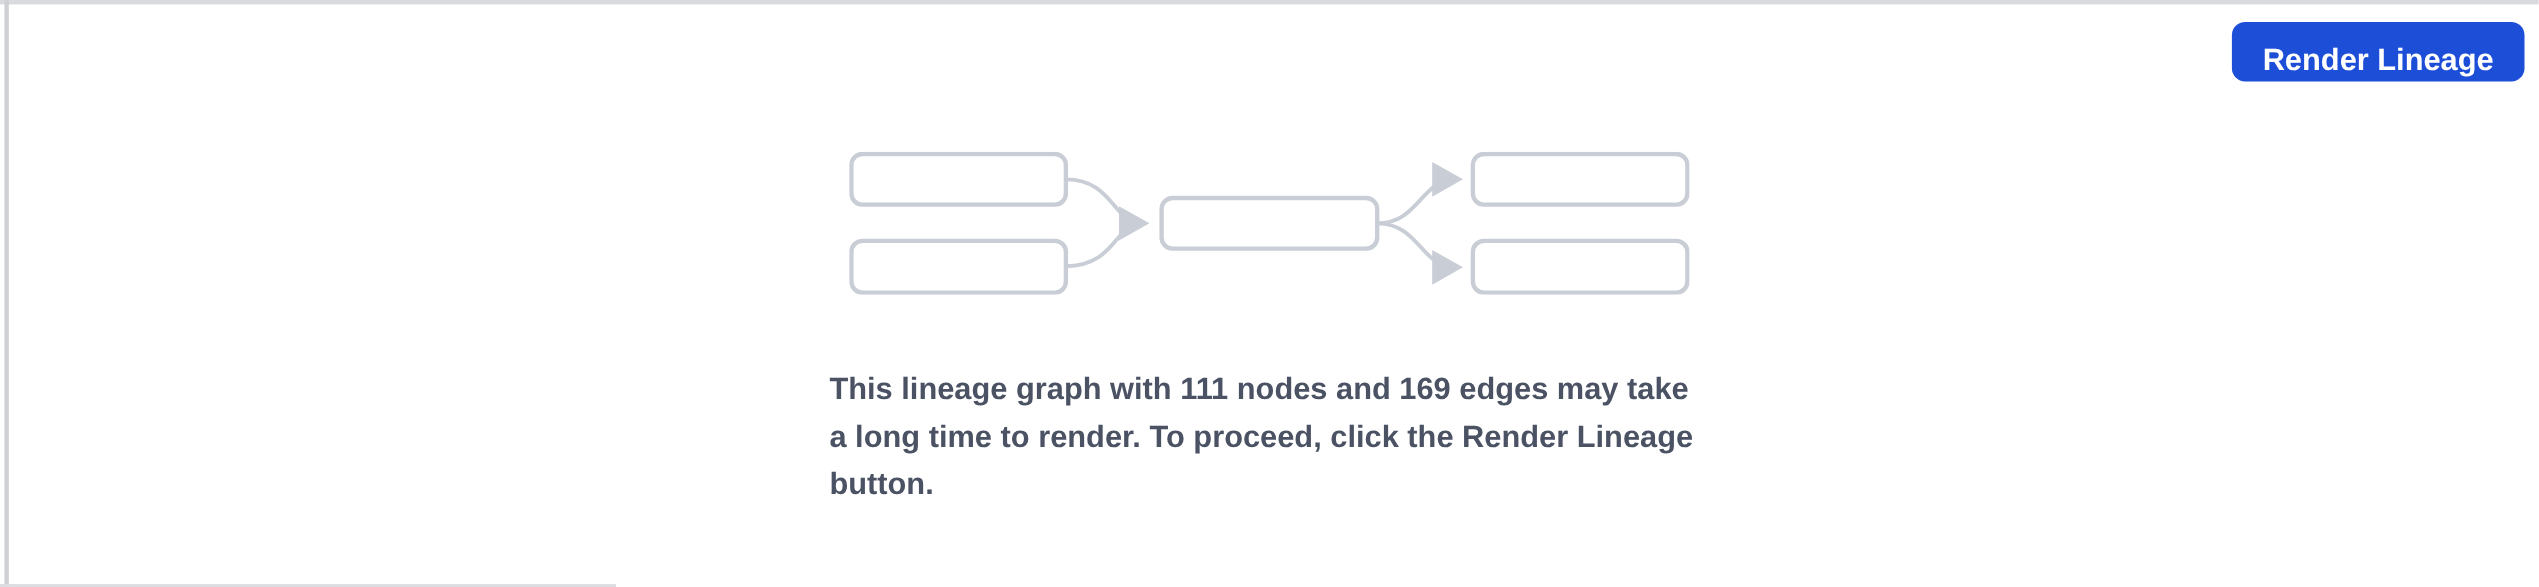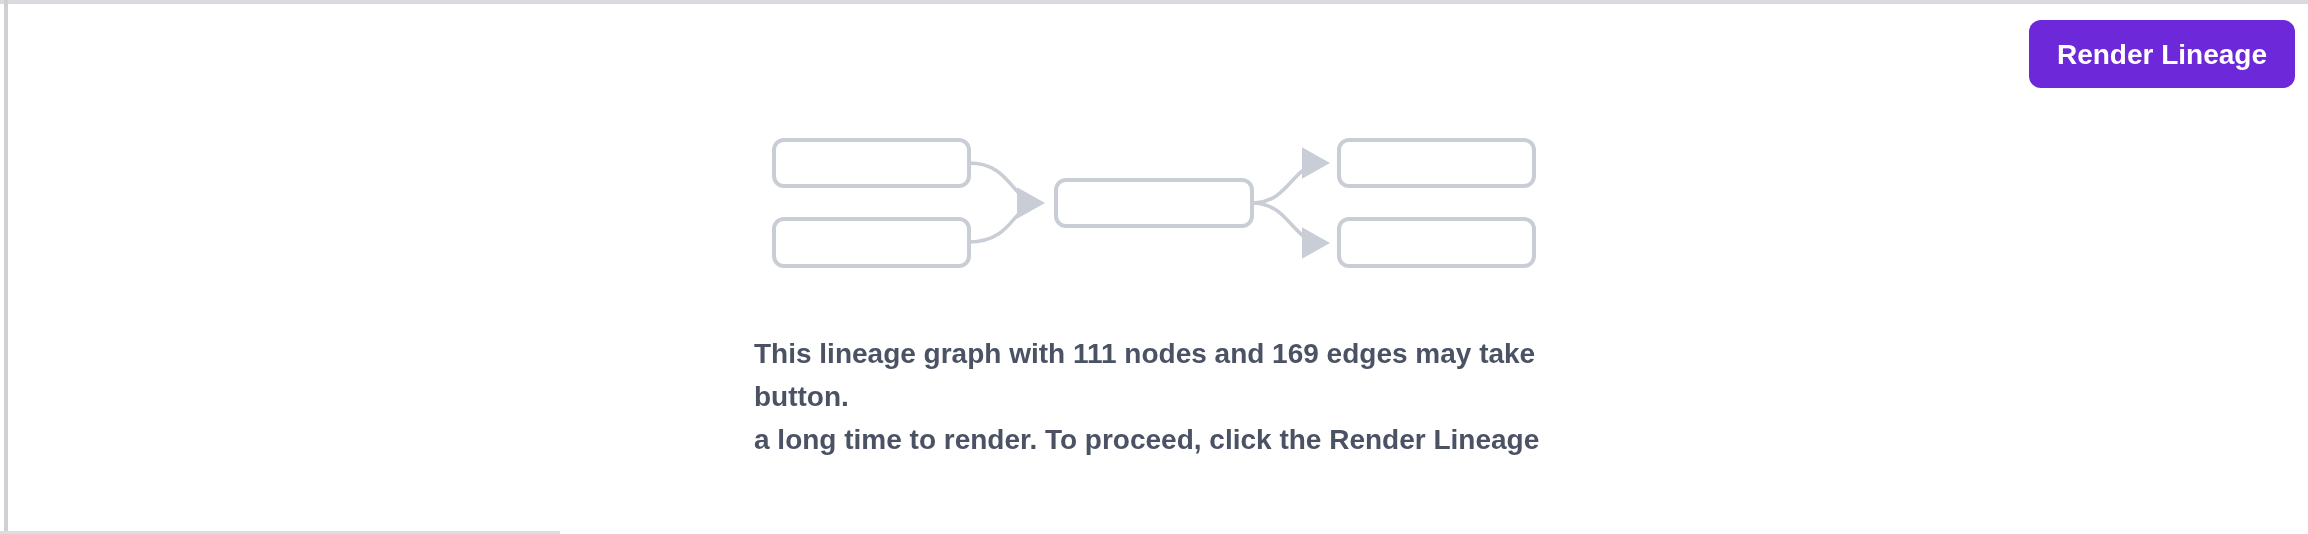--- a/index.html
+++ b/index.html
@@ -30,23 +30,23 @@
     position: absolute;
     bottom: 0; left: 0;
     width: 560px;
     height: 3px;
     background: #dcdde0;
   }
   .render-btn {
     position: absolute;
     top: 20px;
     right: 13px;
-    height: 68px;
+    height: 54px;
     padding: 0 28px;
-    background: #6d28d9;
+    background: #1d4ed8;
     color: #ffffff;
     font-family: "Liberation Sans", sans-serif;
     font-size: 28px;
     font-weight: bold;
     border: none;
     border-radius: 12px;
     cursor: pointer;
     line-height: 70px;
   }
   .empty-state {
@@ -103,17 +103,17 @@
       <rect x="2" y="2" width="195" height="46" rx="10"></rect>
       <rect x="2" y="81" width="195" height="47" rx="10"></rect>
       <rect x="284" y="42" width="196" height="46" rx="10"></rect>
       <rect x="567" y="2" width="195" height="46" rx="10"></rect>
       <rect x="567" y="81" width="195" height="47" rx="10"></rect>
     </g>
   </svg>
 
   <div class="message">
     <div>This lineage graph with 111 nodes and 169 edges may take</div>
+    <div>a long time to render. To proceed, click the Render Lineage</div>
     <div>button.</div>
-    <div>a long time to render. To proceed, click the Render Lineage</div>
   </div>
 
 </div>
 
 </body></html>

